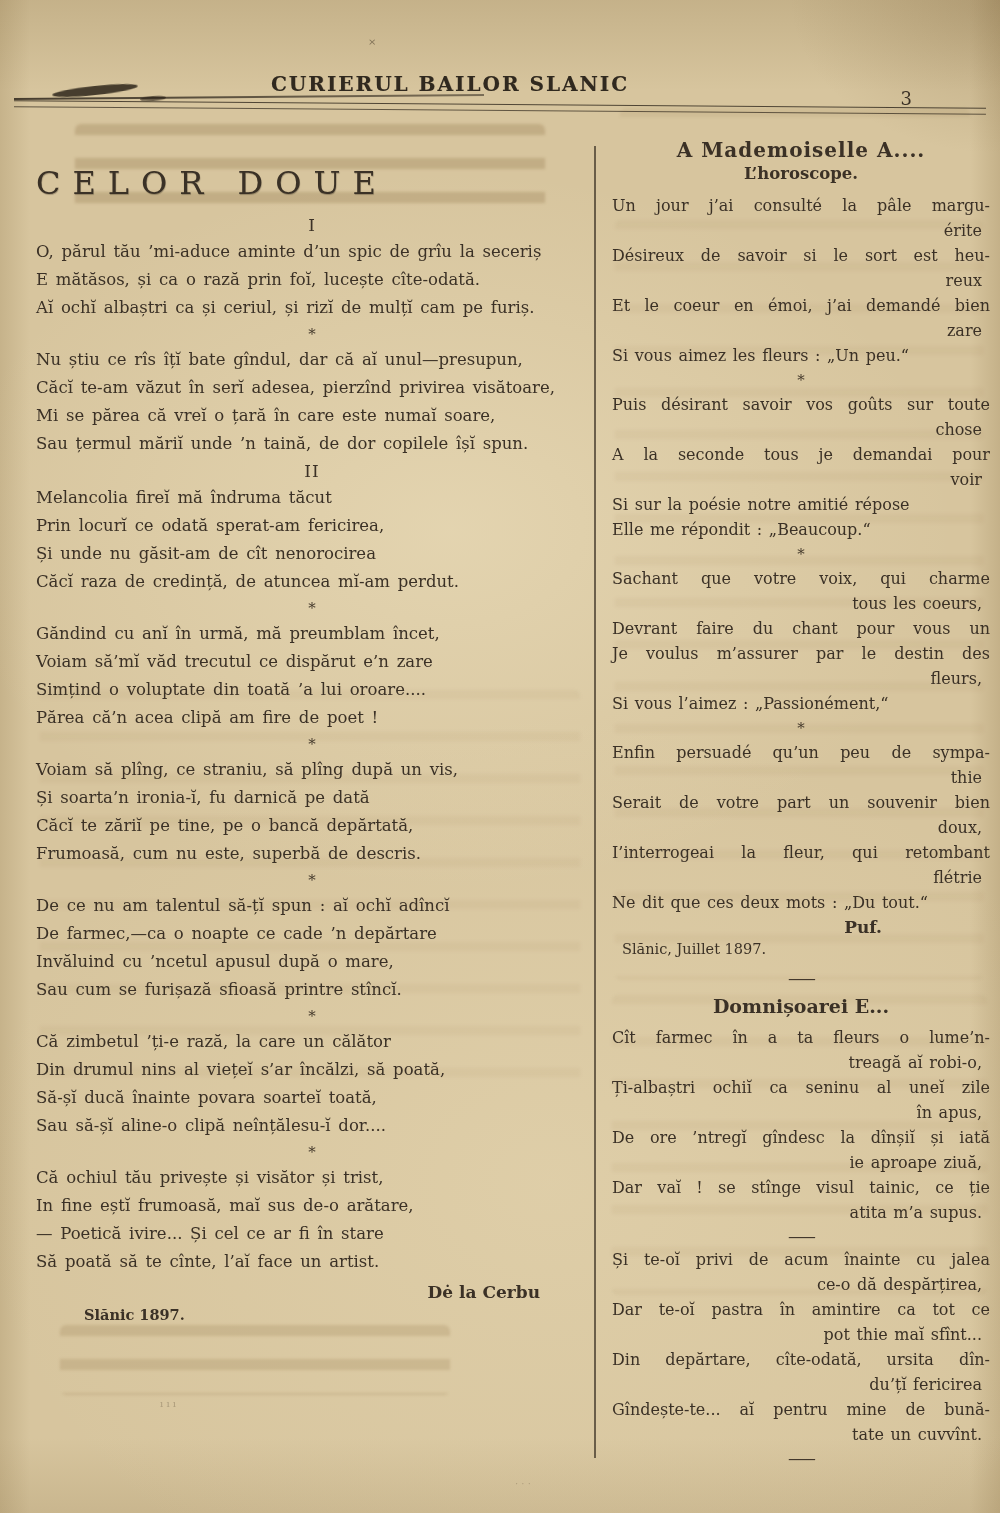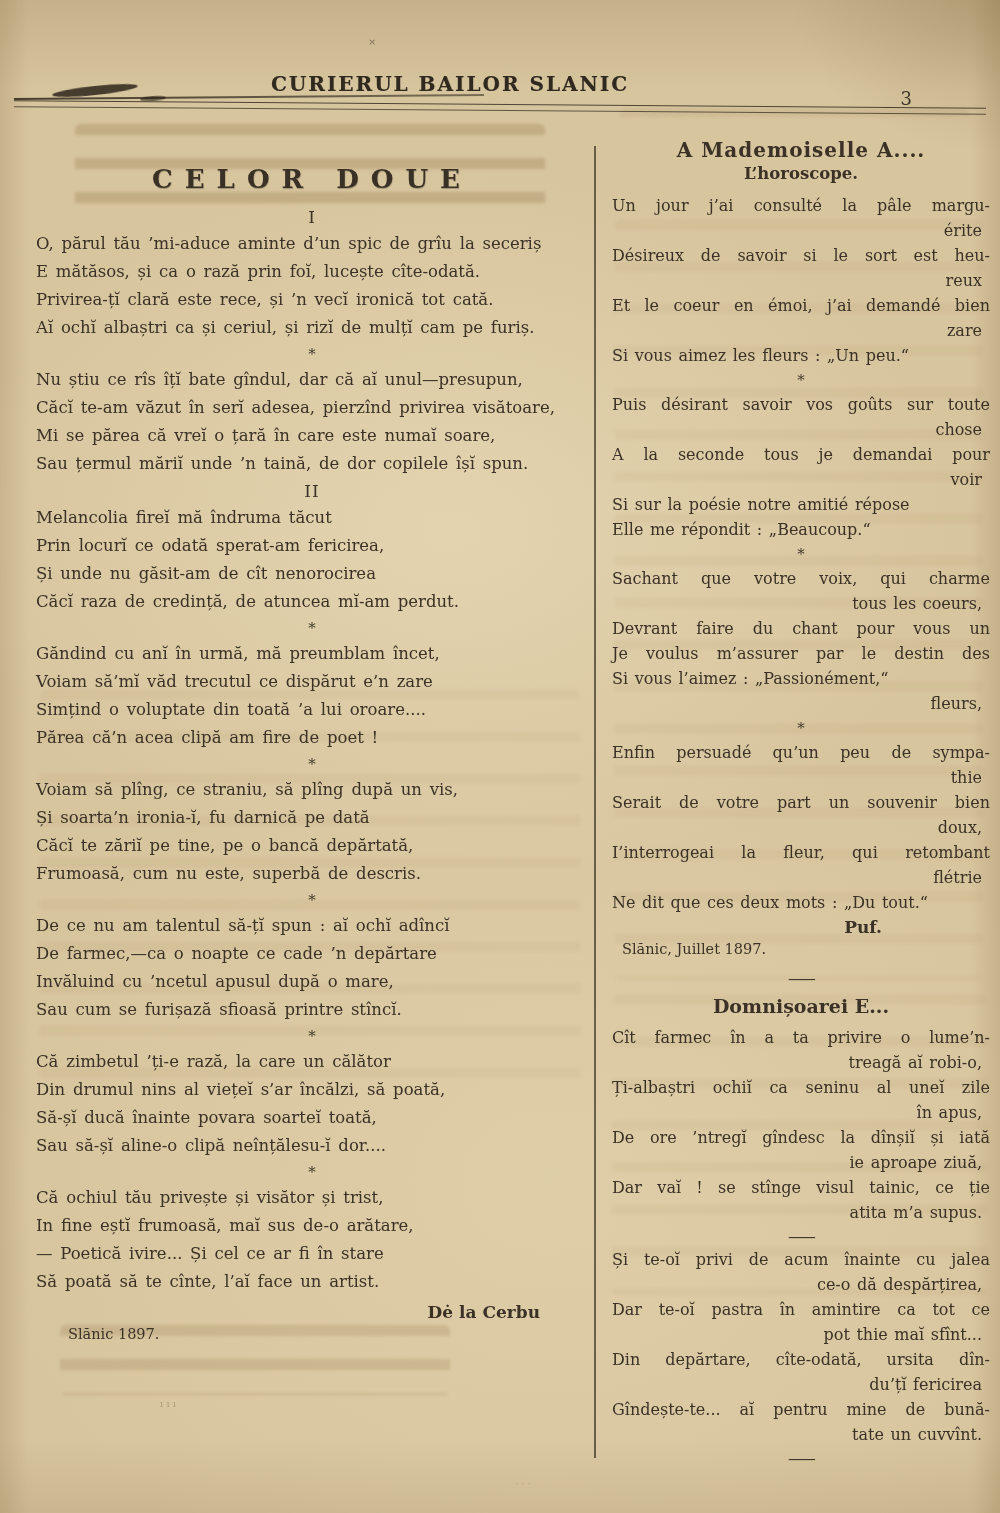--- a/index.html
+++ b/index.html
@@ -43,32 +43,32 @@
   }
   .speck{position:absolute;font-size:10px;color:rgba(60,48,32,.55);}
   
   .col-divider{
     position:absolute;left:594px;top:146px;height:1312px;width:1.6px;
     background:rgba(58,48,36,.7);
   }
   
   .left-col{position:absolute;left:36px;top:150px;width:552px;}
   .poem-title-main{
-    margin:0;padding:14px 0 10px 0;text-align:center;
-    font-size:26px;font-weight:700;letter-spacing:12px;color:#3a3126;
+    margin:0;padding:14px 0 10px 0;text-align:left;
+    font-size:32px;font-weight:400;letter-spacing:12px;color:#3a3126;
     text-shadow:.5px .5px .7px rgba(48,38,28,.3);
   }
   .left-col .line{font-size:16.5px;line-height:28px;word-spacing:2.5px;white-space:nowrap;}
   .marker{text-align:center;font-size:17px;height:26px;line-height:26px;letter-spacing:1px;}
   .star{text-align:center;font-size:15px;height:24px;line-height:24px;color:#463b2d;}
   .dash{text-align:center;font-size:17px;height:22px;line-height:22px;letter-spacing:-1px;transform:scaleX(1.7);}
   .stanza{margin:0;}
   .sig-row{text-align:right;padding-right:48px;font-weight:bold;font-size:17px;margin-top:6px;}
   .dateline{font-size:14.5px;margin-top:4px;}
-  .left-col .dateline{margin-left:32px;}
+  .left-col .dateline{margin-left:48px;font-weight:bold;}
   
   .right-col{position:absolute;left:612px;top:128px;width:378px;}
   .poem-title-2{margin:0;padding-top:10px;text-align:center;font-size:20px;font-weight:bold;letter-spacing:1px;}
   .poem-subtitle{margin:0;padding:2px 0 10px 0;text-align:center;font-size:16.5px;font-weight:bold;}
   .right-col .line{font-size:16px;line-height:25px;word-spacing:1.5px;}
   .right-col .line.justify{text-align:justify;text-align-last:justify;}
   .right-col .line.cont{text-align:right;padding-right:8px;}
   .right-col .sig-row{padding-right:108px;margin-top:2px;}
   .right-col .dateline{margin-left:10px;}
   .poem2-title{margin:0;padding:6px 0 8px 0;text-align:center;font-size:19px;font-weight:bold;}
@@ -102,21 +102,20 @@
 
   <div class="col-divider"></div>
 
   <section class="left-col">
     <h1 class="poem-title-main">CELOR DOUE</h1>
     <div>
         <div class="marker">I</div>
         <div class="stanza">
           <div class="line">O, părul tău ’mi-aduce aminte d’un spic de grîu la seceriș</div>
           <div class="line">E mătăsos, și ca o rază prin foĭ, lucește cîte-odată.</div>
-          <div class="line">Privirea-țĭ clară este rece, și ’n vecĭ ironică tot cată.</div>
           <div class="line">Aĭ ochĭ albaștri ca și ceriul, și rizĭ de mulțĭ cam pe furiș.</div>
         </div>
         <div class="star">*</div>
         <div class="stanza">
           <div class="line">Nu știu ce rîs îțĭ bate gîndul, dar că aĭ unul—presupun,</div>
           <div class="line">Căcĭ te-am văzut în serĭ adesea, pierzînd privirea visătoare,</div>
           <div class="line">Mi se părea că vreĭ o țară în care este numaĭ soare,</div>
           <div class="line">Sau țermul măriĭ unde ’n taină, de dor copilele îșĭ spun.</div>
         </div>
         <div class="marker">II</div>
@@ -187,41 +186,41 @@
           <div class="line cont">voir</div>
           <div class="line main">Si sur la poésie notre amitié répose</div>
           <div class="line main">Elle me répondit : „Beaucoup.“</div>
         </div>
         <div class="star">*</div>
         <div class="stanza">
           <div class="line main justify">Sachant que votre voix, qui charme</div>
           <div class="line cont">tous les coeurs,</div>
           <div class="line main justify">Devrant faire du chant pour vous un</div>
           <div class="line main justify">Je voulus m’assurer par le destin des</div>
+          <div class="line cont">fleurs,</div>
           <div class="line main">Si vous l’aimez : „Passionément,“</div>
-          <div class="line cont">fleurs,</div>
         </div>
         <div class="star">*</div>
         <div class="stanza">
           <div class="line main justify">Enfin persuadé qu’un peu de sympa-</div>
           <div class="line cont">thie</div>
           <div class="line main justify">Serait de votre part un souvenir bien</div>
           <div class="line cont">doux,</div>
           <div class="line main justify">I’interrogeai la fleur, qui retombant</div>
           <div class="line cont">flétrie</div>
           <div class="line main">Ne dit que ces deux mots : „Du tout.“</div>
         </div>
       </div>
     <div class="sig-row">Puf.</div>
     <div class="dateline">Slănic, Juillet 1897.</div>
     <div class="dash" style="margin-top:10px;">—</div>
     <h2 class="poem2-title">Domnișoarei E...</h2>
     <div>
         <div class="stanza">
-          <div class="line main justify">Cît farmec în a ta privire o lume’n-</div>
+          <div class="line main justify">Cît farmec în a ta fleurs o lume’n-</div>
           <div class="line cont">treagă aĭ robi-o,</div>
           <div class="line main justify">Ți-albaștri ochiĭ ca seninu al uneĭ zile</div>
           <div class="line cont">în apus,</div>
           <div class="line main justify">De ore ’ntregĭ gîndesc la dînșiĭ și iată</div>
           <div class="line cont">ie aproape ziuă,</div>
           <div class="line main justify">Dar vaĭ ! se stînge visul tainic, ce ție</div>
           <div class="line cont">atita m’a supus.</div>
         </div>
         <div class="dash">—</div>
         <div class="stanza">

